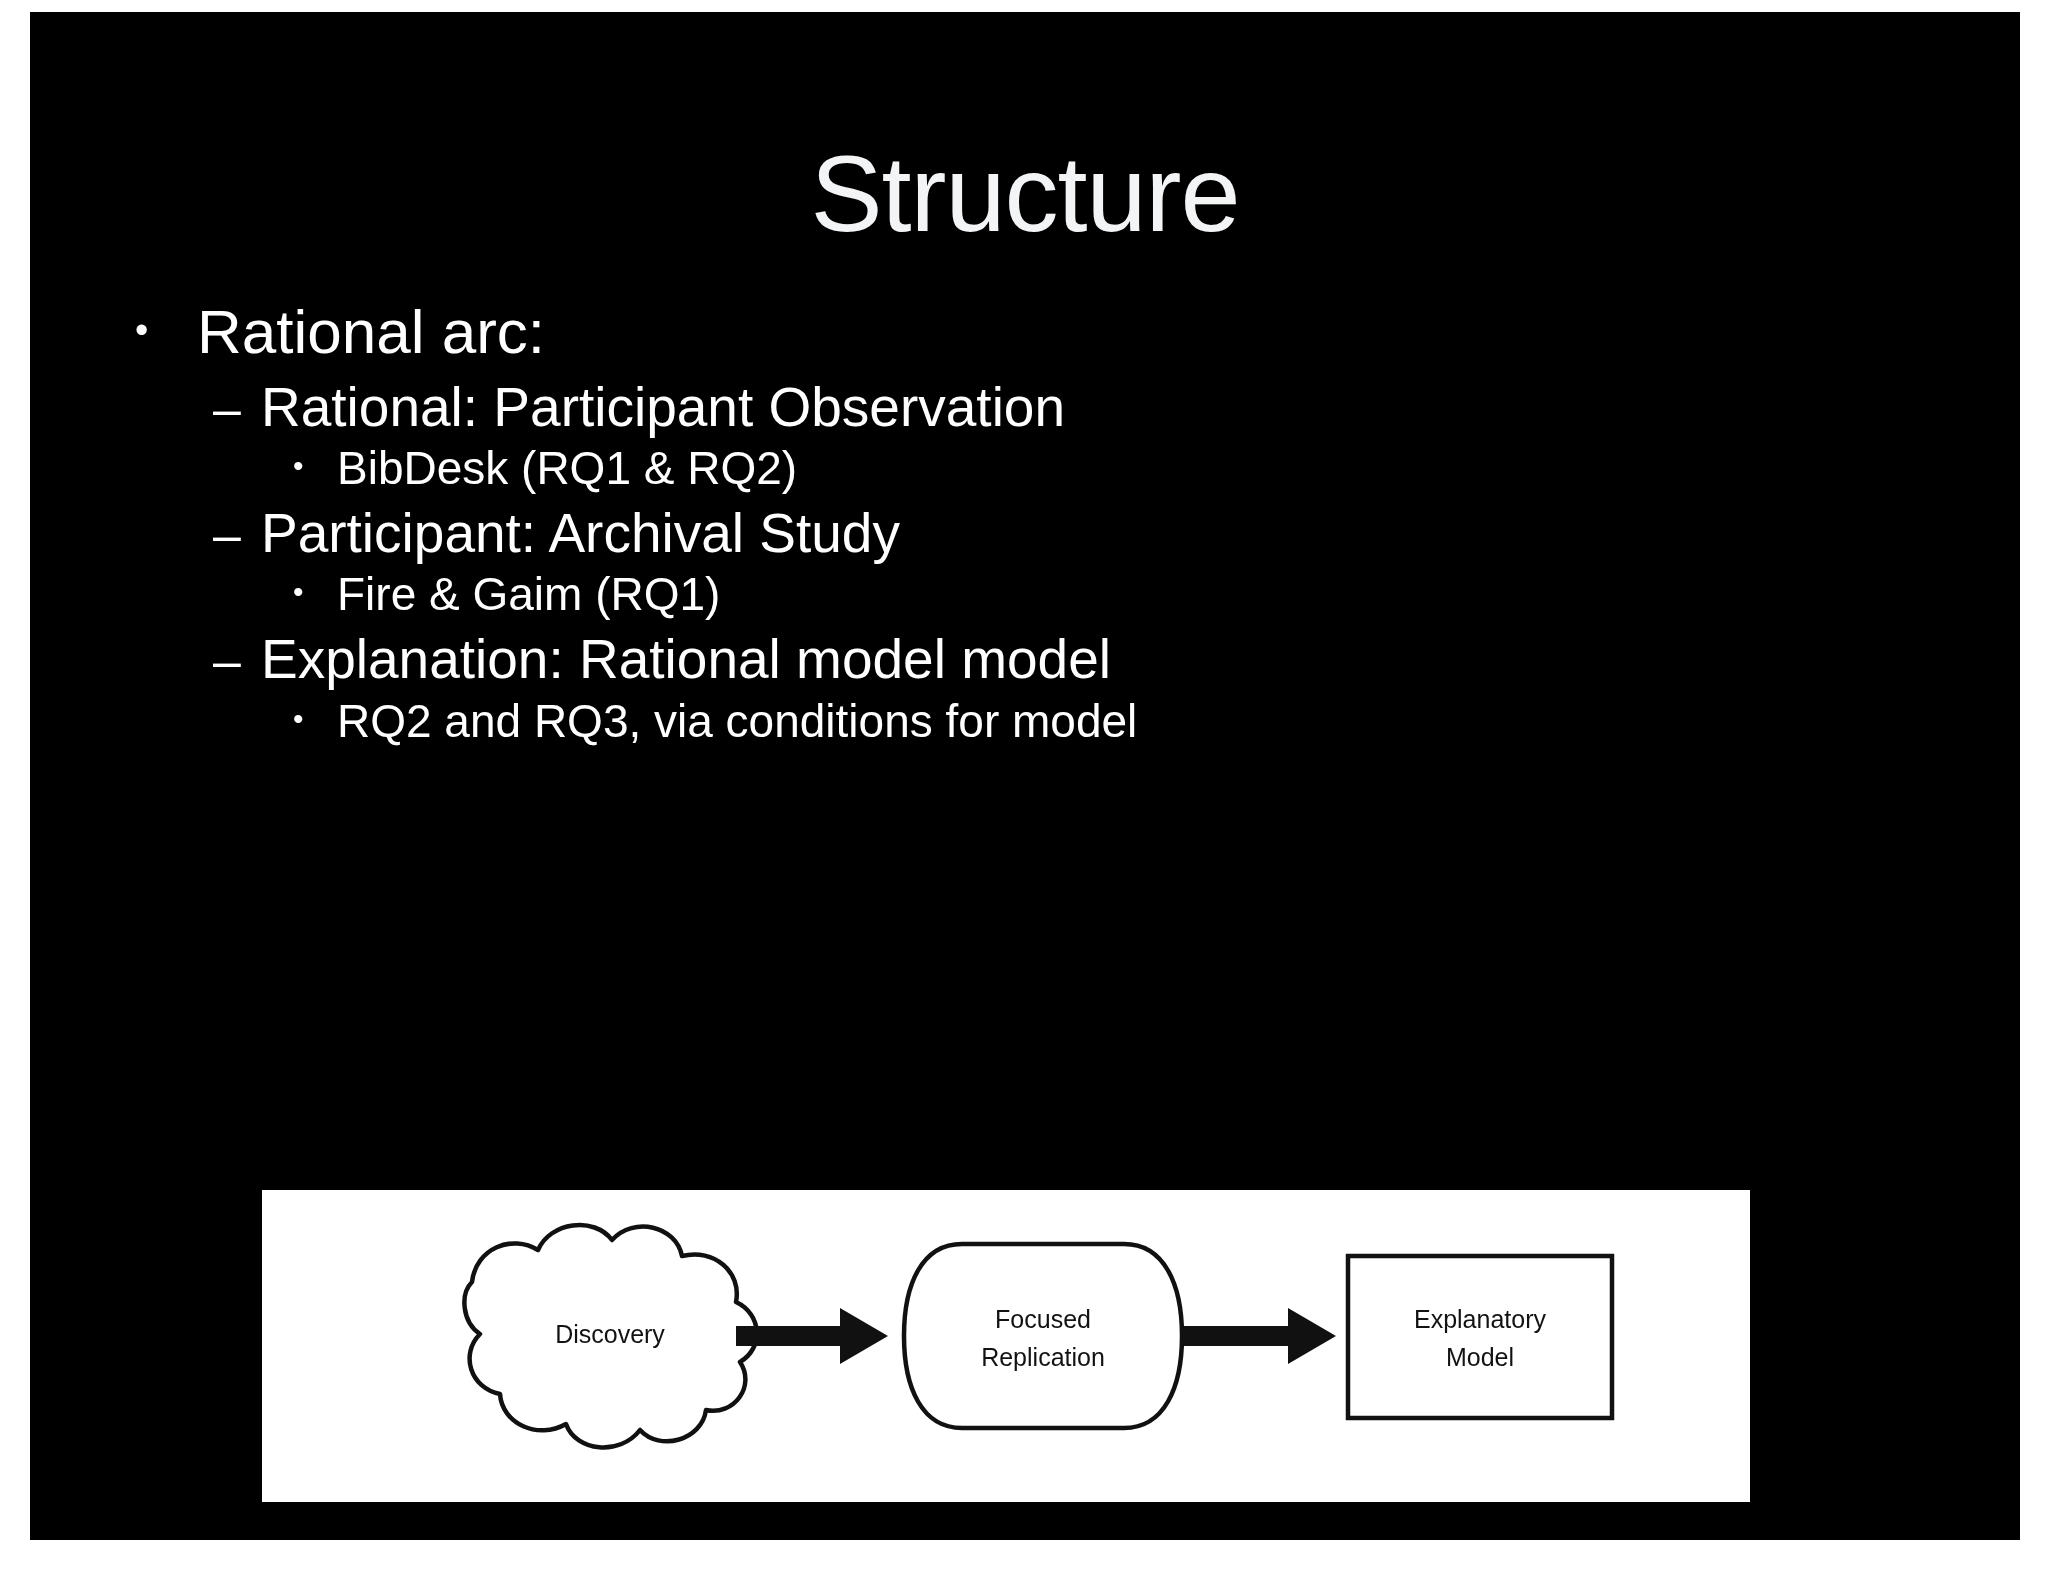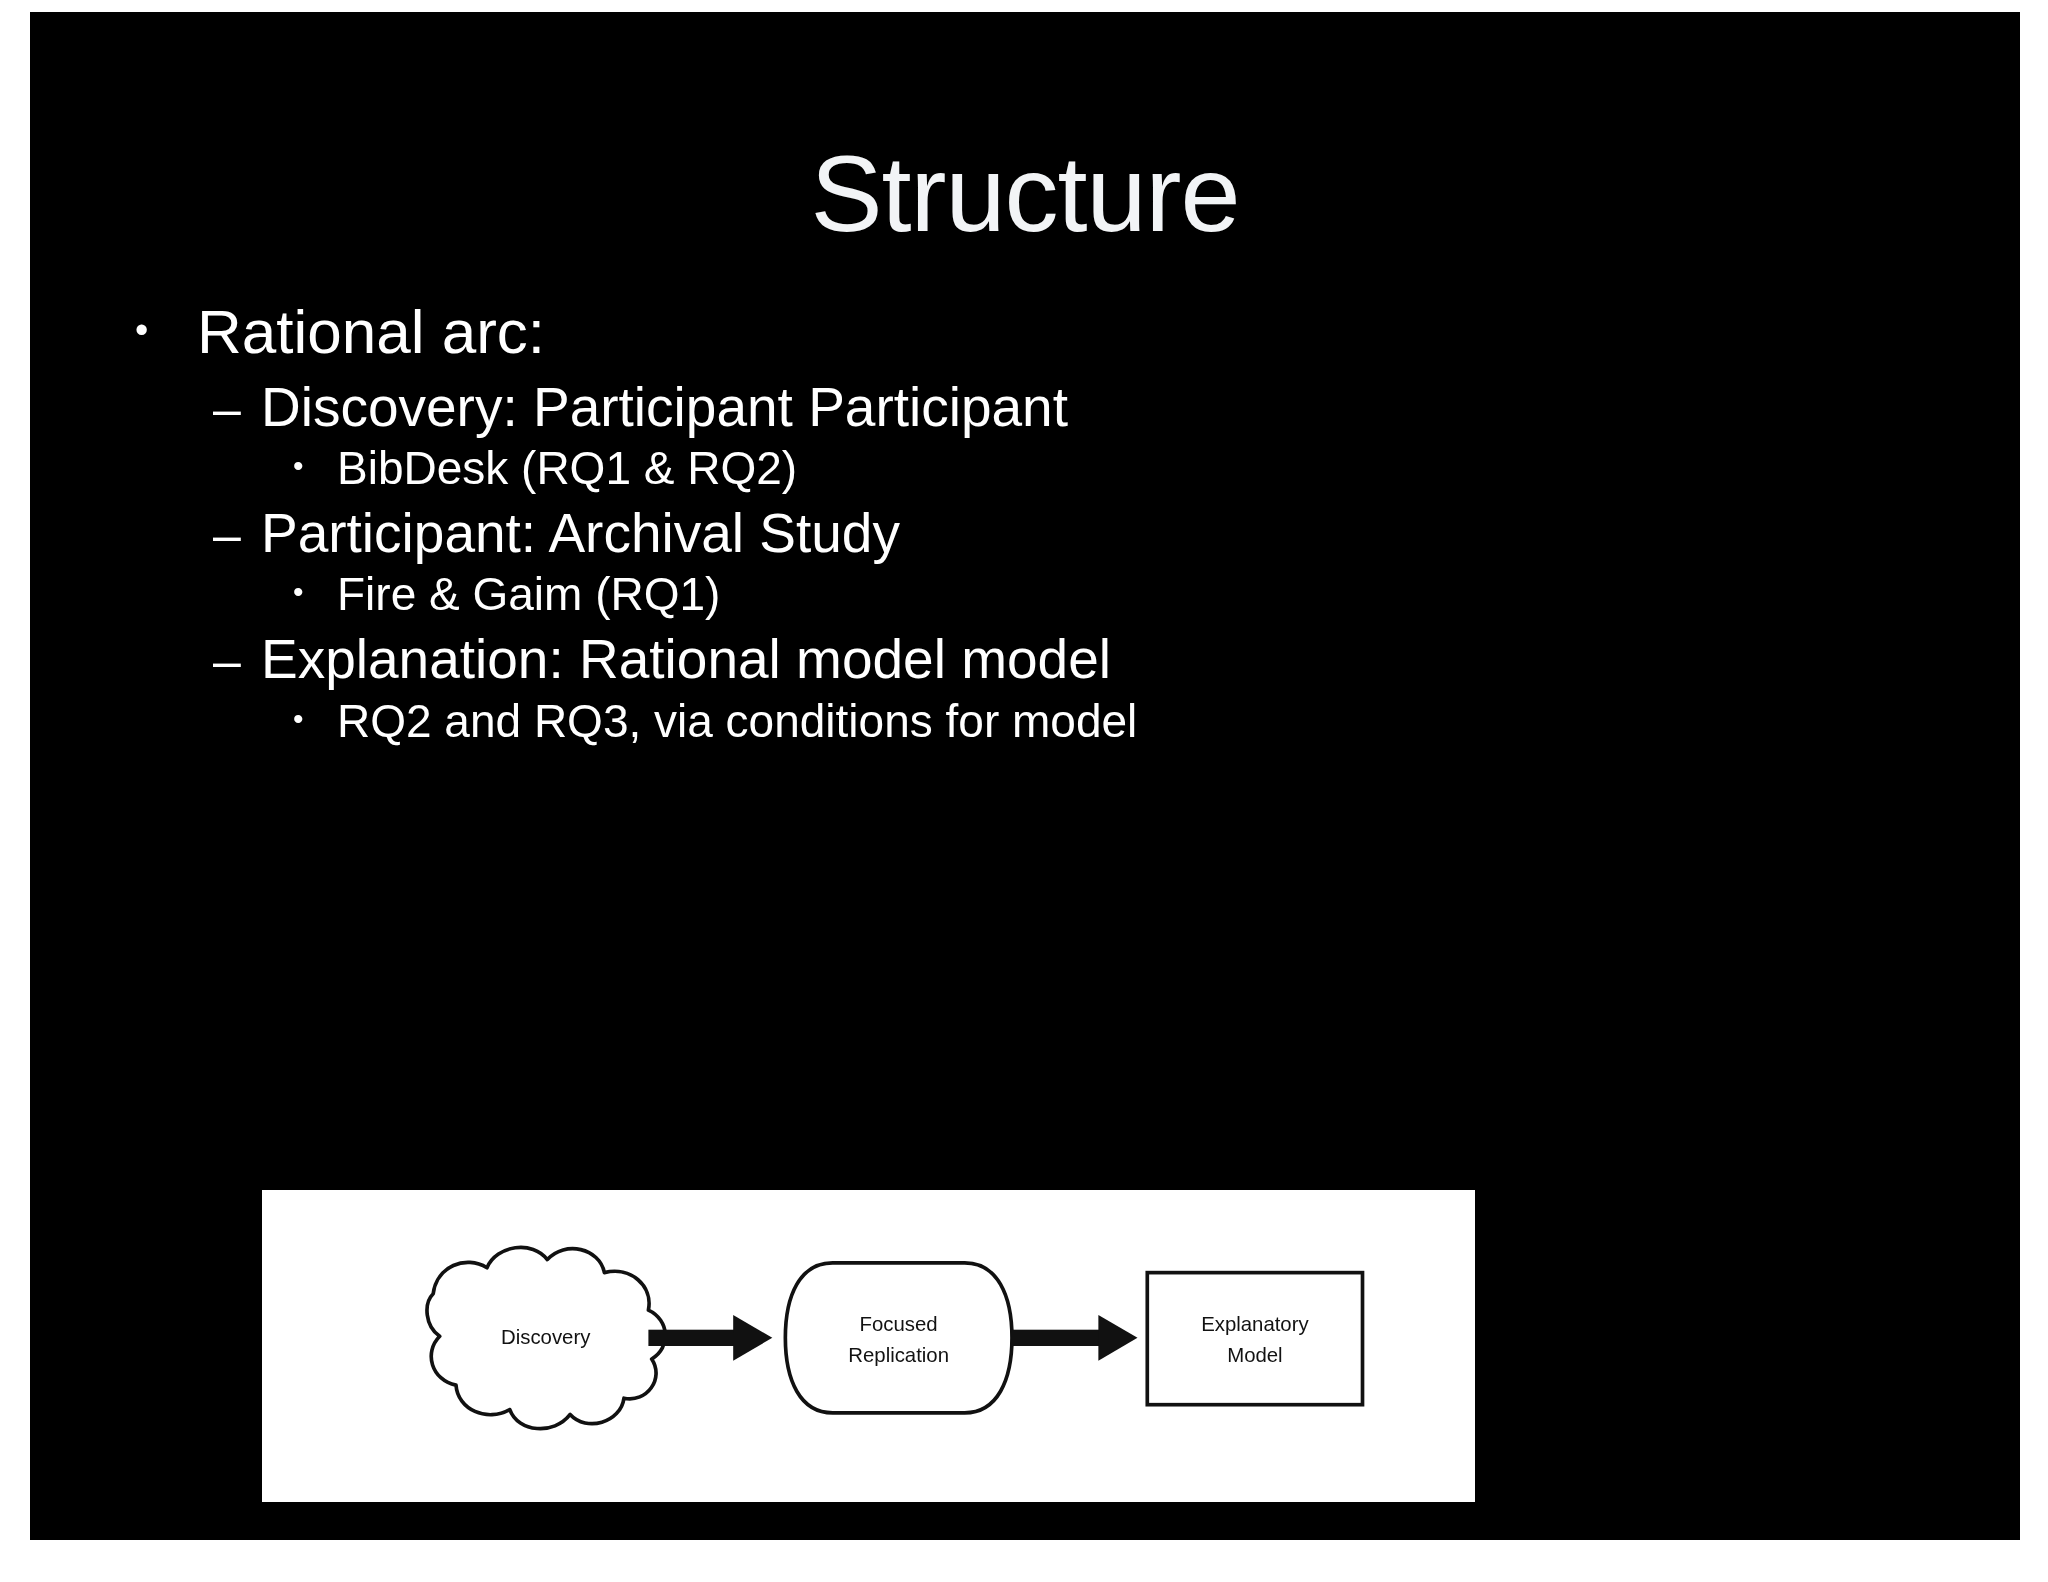--- a/index.html
+++ b/index.html
@@ -112,21 +112,21 @@
     font-size: 30px;
     position: relative;
     top: -8px;
   }
 
   
   .diagram-panel {
     position: absolute;
     left: 232px;
     top: 1178px;
-    width: 1213px;
+    width: 1488px;
     height: 312px;
     background: #ffffff;
   }
 
   .diagram-svg {
     display: block;
     width: 100%;
     height: 100%;
   }
 
@@ -146,21 +146,21 @@
 
     <div class="body-outline">
 
       <div class="bullet-row lvl1">
         <span class="bullet-mark">•</span>
         <span class="bullet-text">Rational arc:</span>
       </div>
 
       <div class="bullet-row lvl2">
         <span class="bullet-mark">–</span>
-        <span class="bullet-text">Discovery: Participant Participant</span>
+        <span class="bullet-text">Rational: Participant Observation</span>
       </div>
 
       <div class="bullet-row lvl3">
         <span class="bullet-mark">•</span>
         <span class="bullet-text">BibDesk (RQ1 &amp; RQ2)</span>
       </div>
 
       <div class="bullet-row lvl2">
         <span class="bullet-mark">–</span>
         <span class="bullet-text">Participant: Archival Study</span>

